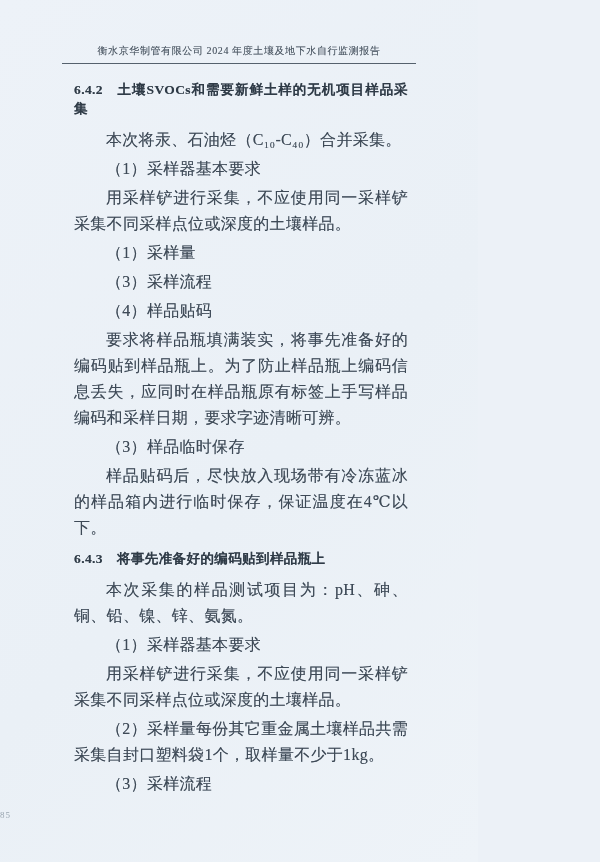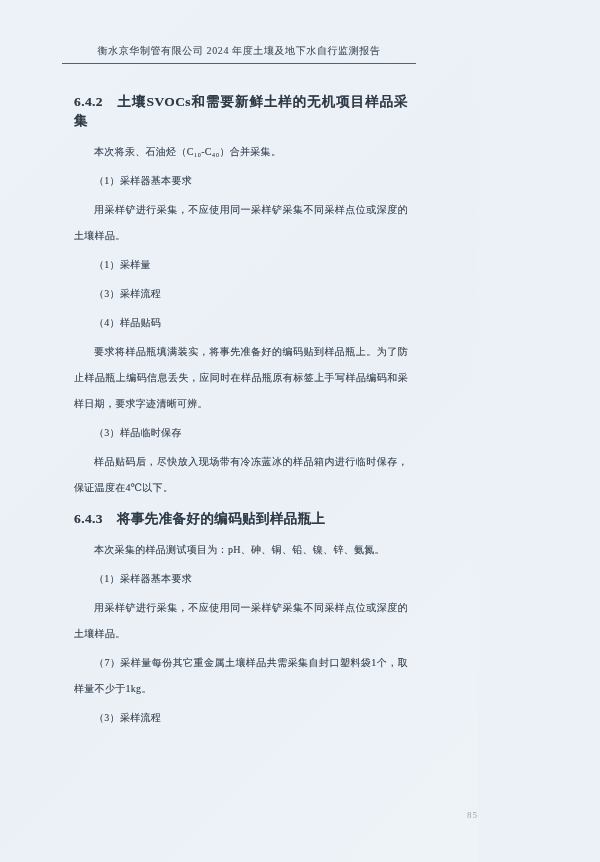--- a/index.html
+++ b/index.html
@@ -24,52 +24,52 @@
     text-align: center;
     font-size: 10px;
     letter-spacing: 0.6px;
     color: #4b5763;
     padding-bottom: 5px;
     border-bottom: 1.2px solid #55616d;
     text-shadow: 0 0 0.5px rgba(75,87,99,0.45);
   }
   .content {
     position: absolute;
-    top: 90px;
+    top: 78px;
     left: 74px;
     right: 70px;
     text-align: justify;
   }
   h2.section-heading {
     font-size: 13.5px;
     line-height: 19px;
     font-weight: bold;
     color: #2f3b47;
     margin: 8px 0 9px 0;
     letter-spacing: 0.4px;
     text-shadow: 0 0 0.5px rgba(47,59,71,0.5);
   }
   h2.section-heading:first-child {
     margin-top: 2px;
   }
   .sec-num { margin-right: 14px; }
   p.para {
-    font-size: 10px;
+    font-size: 16px;
     line-height: 26px;
     margin: 0 0 3px 0;
     text-indent: 2em;
     letter-spacing: 0.3px;
     text-shadow: 0 0 0.6px rgba(62,74,87,0.5);
   }
   .page-number {
     position: absolute;
     bottom: 42px;
     left: 0;
     right: 0;
-    text-align: right;
+    text-align: left;
     font-size: 9px;
     color: #9aa6b1;
     letter-spacing: 1px;
   }
 </style>
 </head>
 <body>
 
 <div class="page">
 
@@ -93,20 +93,20 @@
     <p class="para">（3）样品临时保存</p>
     <p class="para">样品贴码后，尽快放入现场带有冷冻蓝冰的样品箱内进行临时保存，保证温度在4℃以下。</p>
 
     <h2 class="section-heading">
       <span class="sec-num">6.4.3</span><span class="sec-title">将事先准备好的编码贴到样品瓶上</span>
     </h2>
 
     <p class="para">本次采集的样品测试项目为：pH、砷、铜、铅、镍、锌、氨氮。</p>
     <p class="para">（1）采样器基本要求</p>
     <p class="para">用采样铲进行采集，不应使用同一采样铲采集不同采样点位或深度的土壤样品。</p>
-    <p class="para">（7）采样量每份其它重金属土壤样品共需采集自封口塑料袋1个，取样量不少于1kg。</p>
+    <p class="para">（2）采样量每份其它重金属土壤样品共需采集自封口塑料袋1个，取样量不少于1kg。</p>
     <p class="para">（3）采样流程</p>
 
   </div>
 
   <div class="page-number">85</div>
 
 </div>
 
 </body></html>

